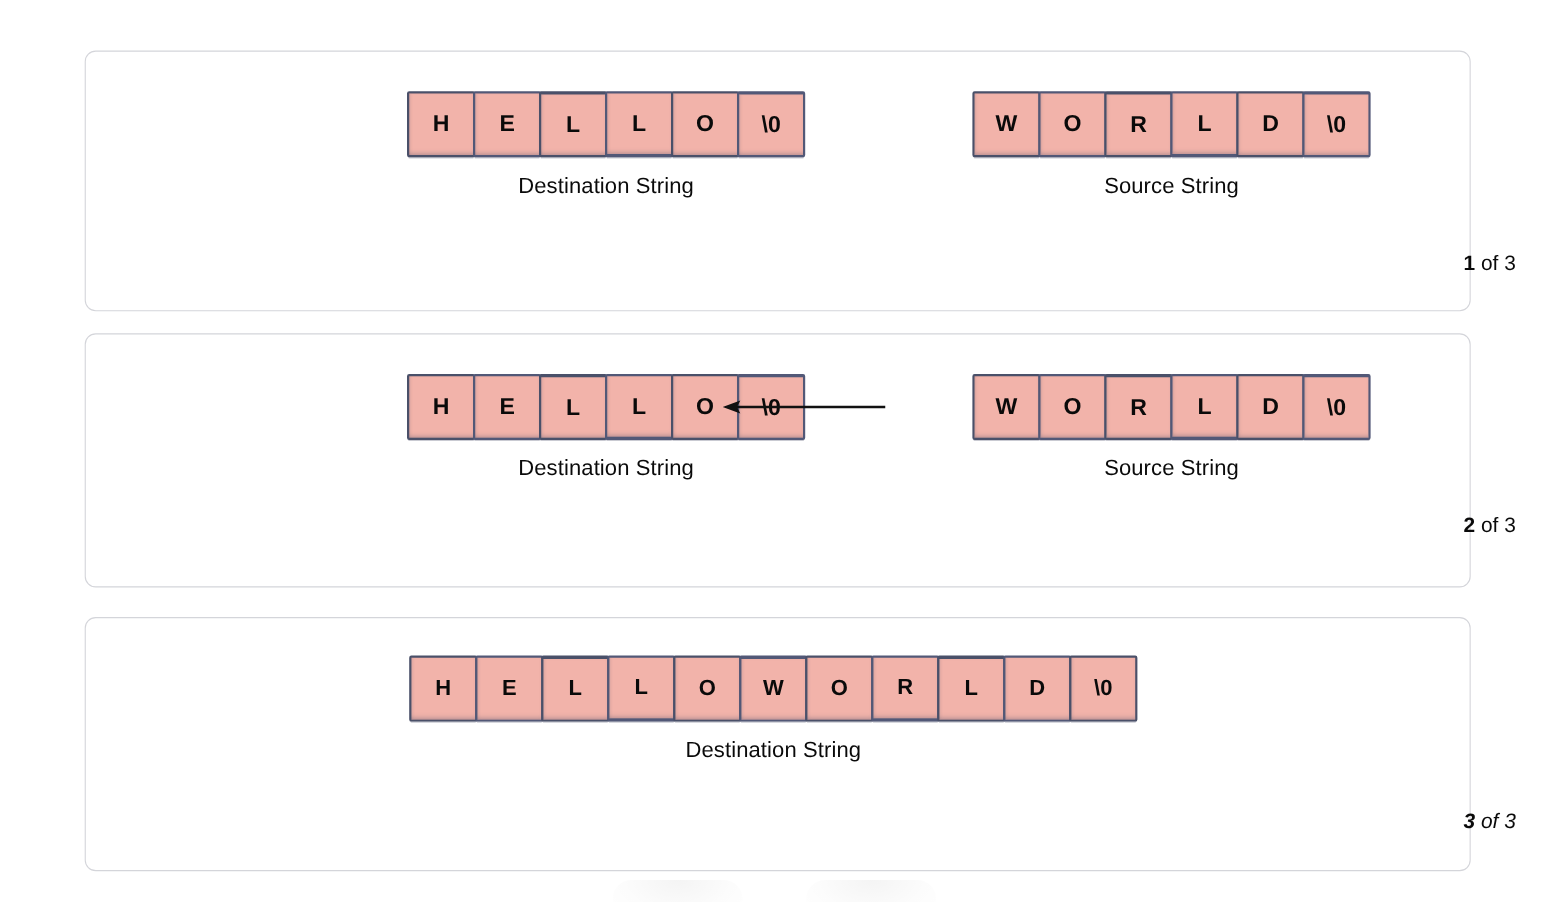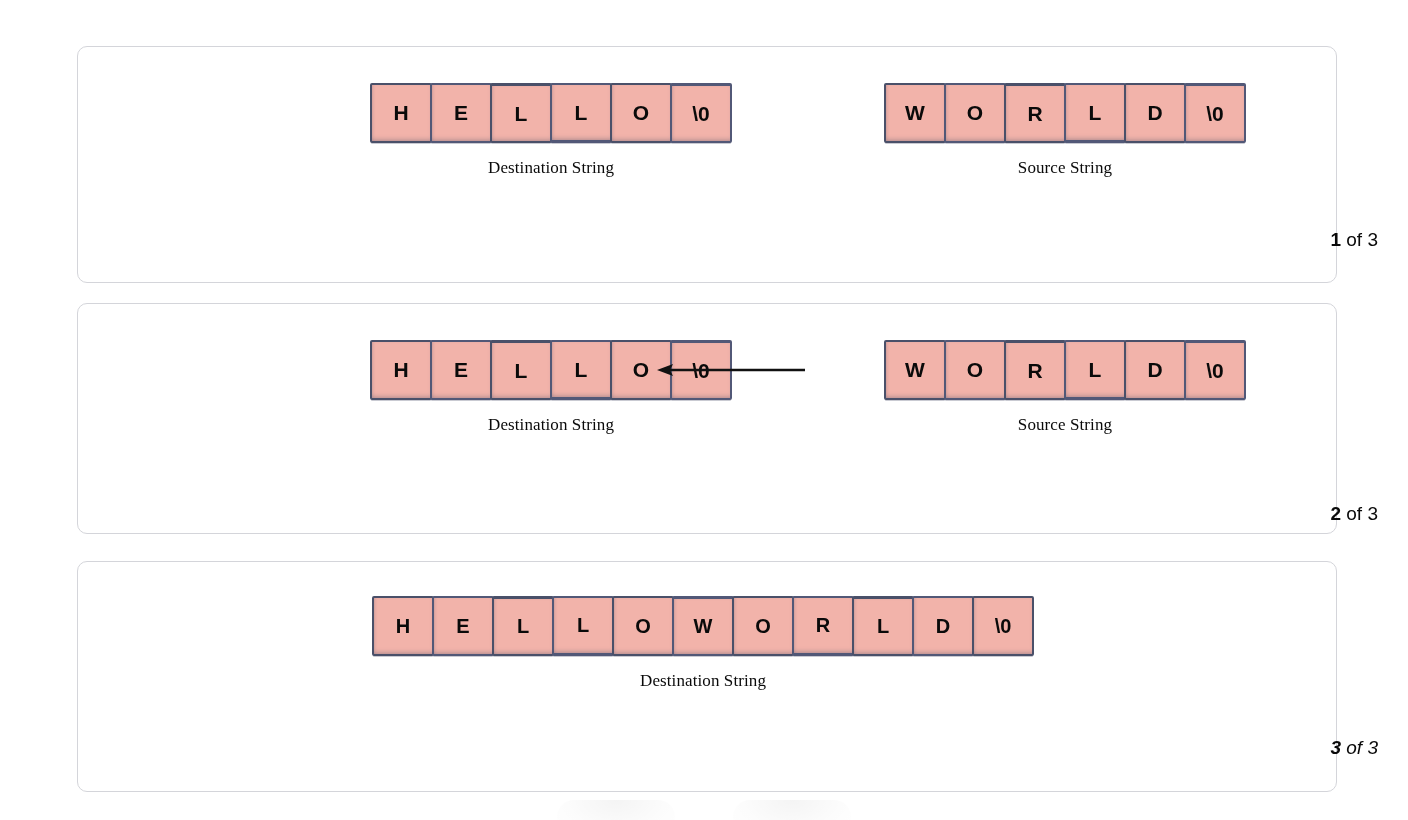--- a/index.html
+++ b/index.html
@@ -37,23 +37,23 @@
   
   .string-group {
     position: absolute;
     display: flex;
     flex-direction: column;
     align-items: center;
   }
 
   .caption {
     margin-top: 15px;
-    font-size: 17px;
+    font-size: 20px;
     color: #0a0a0a;
-    font-family: Liberation Serif, serif;
+    font-family: Liberation Sans, sans-serif;
     white-space: nowrap;
     letter-spacing: .1px;
   }
 
   
   .cells { display: flex; align-items: flex-start; }
 
   .cell {
     position: relative;
     display: flex;
@@ -102,21 +102,21 @@
     font-size: 19px;
     color: #0a0a0a;
     font-family: "Liberation Sans", sans-serif;
     white-space: nowrap;
   }
   .page-indicator .cur { font-weight: bold; }
   .page-indicator .sep,
   .page-indicator .tot { font-weight: normal; }
 
   #page-1 { top: 229px; }
-  #page-2 { top: 503px; }
+  #page-2 { top: 468px; }
   #page-3 { top: 737px; font-style: italic; }
 
   
   .ghost-controls {
     position: absolute;
     top: 800px;
     left: 0;
     width: 1408px;
     height: 20px;
     display: flex;

